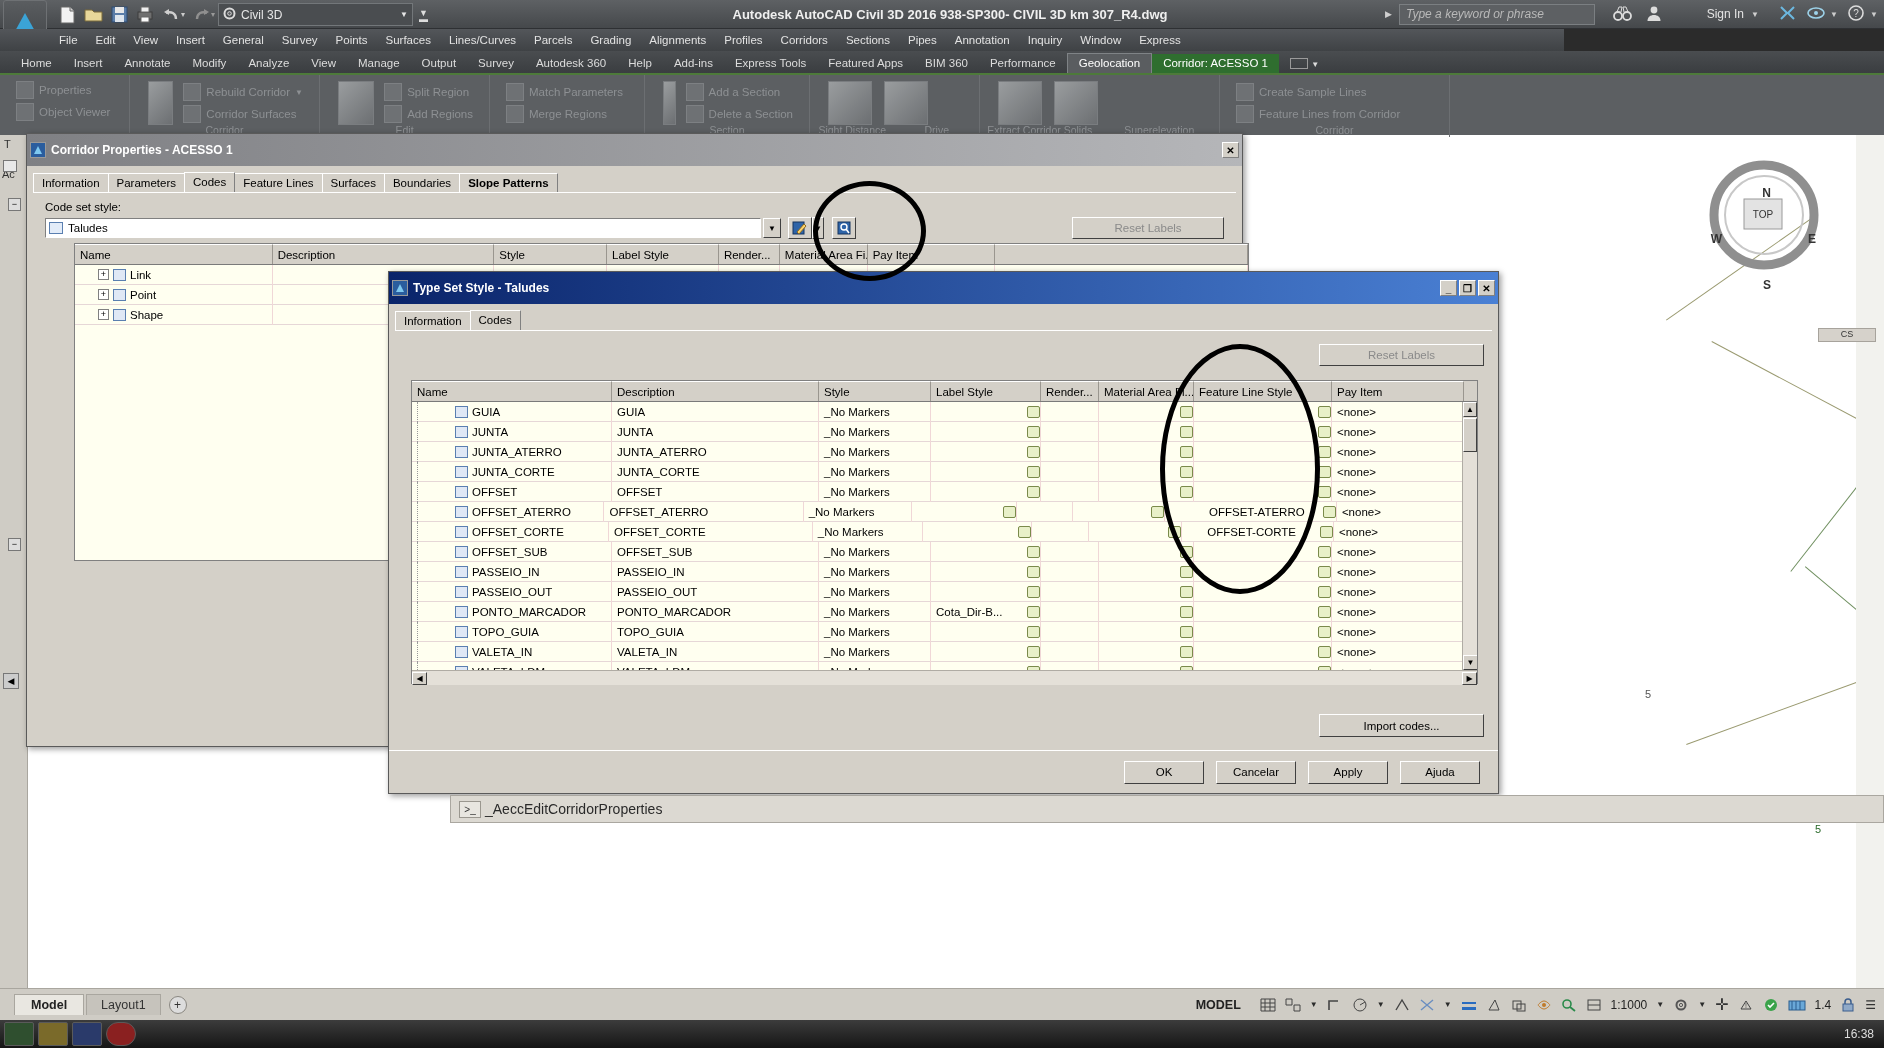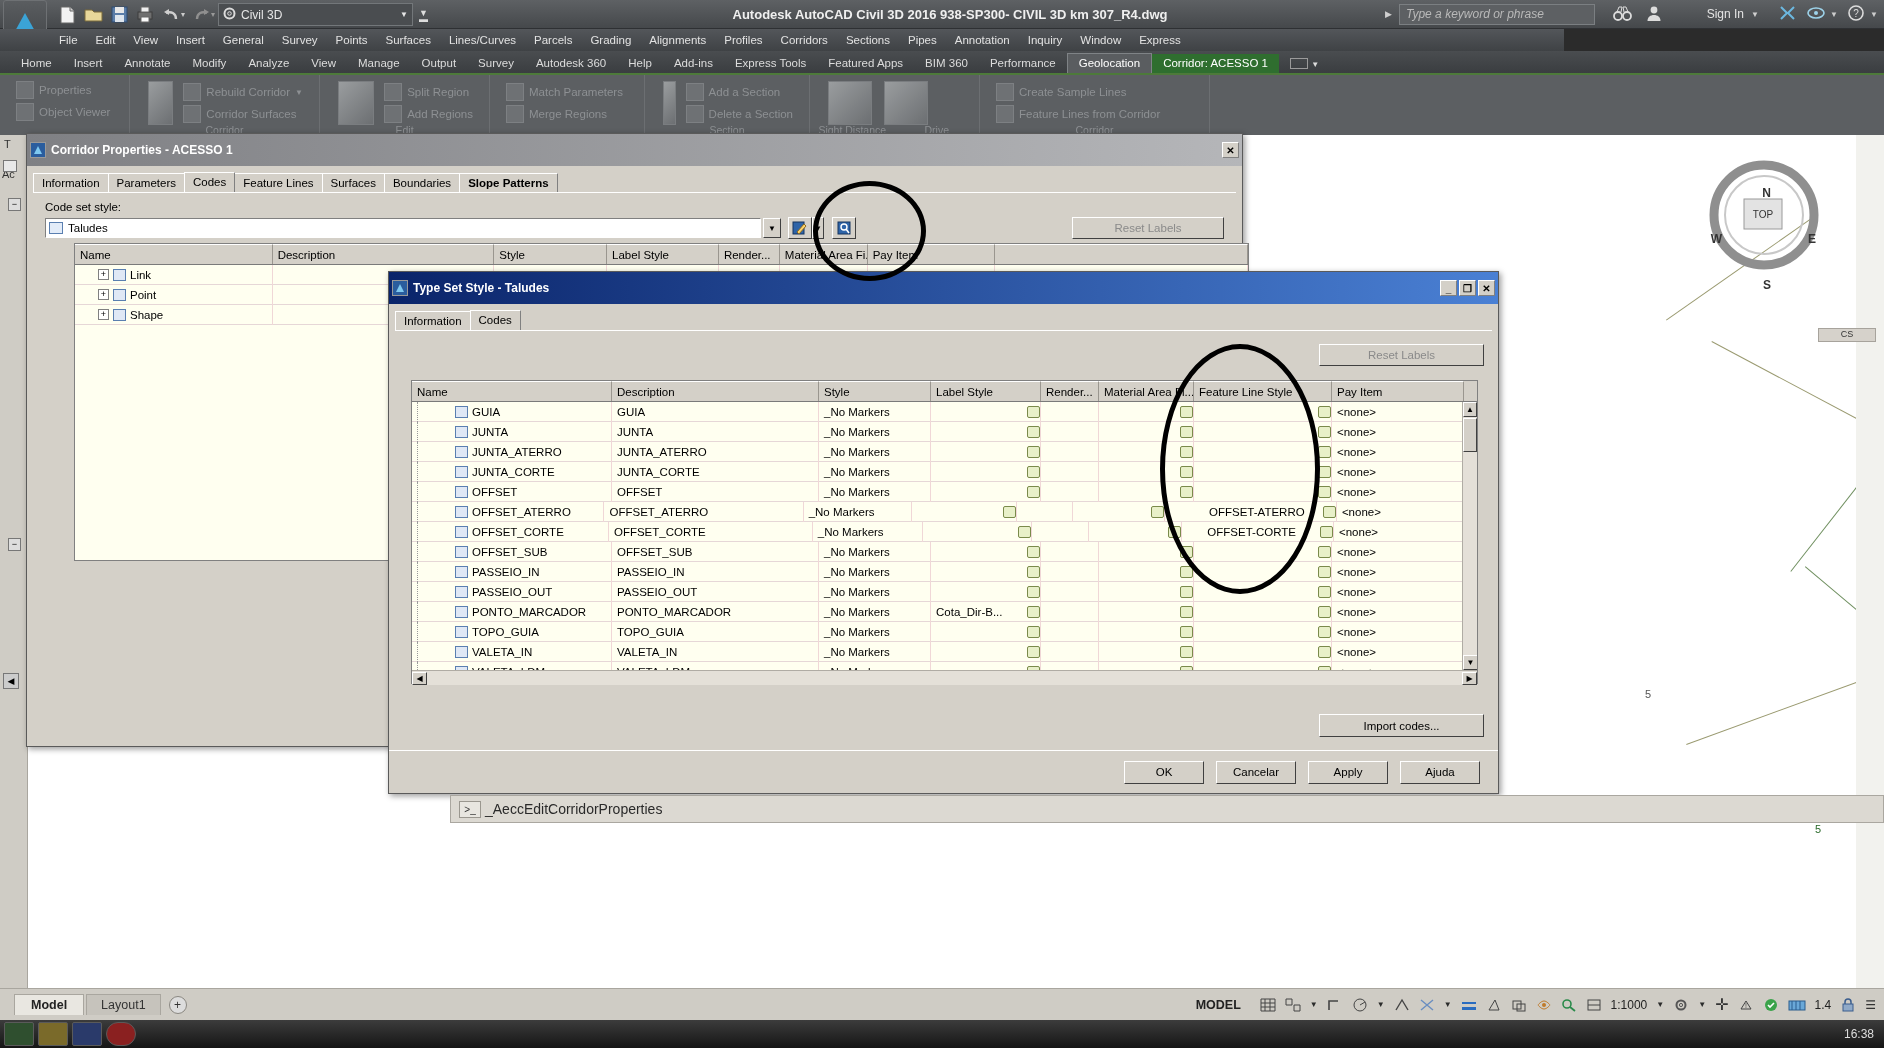--- a/index.html
+++ b/index.html
@@ -485,20 +485,28 @@
 
   <div class="rp" style="width:170px;">
     <div class="bigicon"></div>
     <div class="bigicon"></div>
     <div style="position:absolute;bottom:1px;left:0;width:100%;display:flex;">
       <div style="flex:1;text-align:center;color:#8d9093;font-size:10.5px;">Sight Distance</div>
       <div style="flex:1;text-align:center;color:#8d9093;font-size:10.5px;">Drive</div>
     </div>
   </div>
 
+  <div class="rp" style="width:240px;">
+    <div class="bigicon"></div>
+    <div class="bigicon"></div>
+    <div style="position:absolute;bottom:1px;left:0;width:100%;display:flex;">
+      <div style="flex:1;text-align:center;color:#8d9093;font-size:10.5px;">Extract Corridor Solids</div>
+      <div style="flex:1;text-align:center;color:#8d9093;font-size:10.5px;">Superelevation</div>
+    </div>
+  </div>
 
   <div class="rp" style="width:230px;">
     <div class="col" style="margin-top:2px;">
       <div class="rpi">
         <span class="gi"></span>
         <span>Create Sample Lines</span>
       </div>
       <div class="rpi">
         <span class="gi"></span>
         <span>Feature Lines from Corridor</span>

